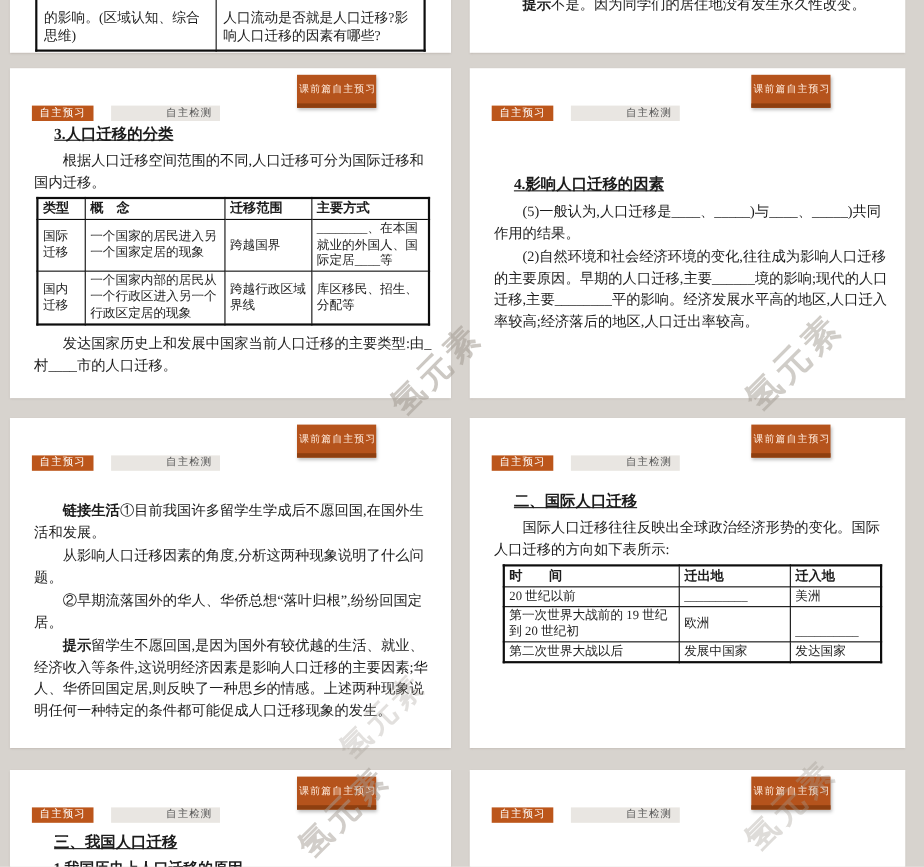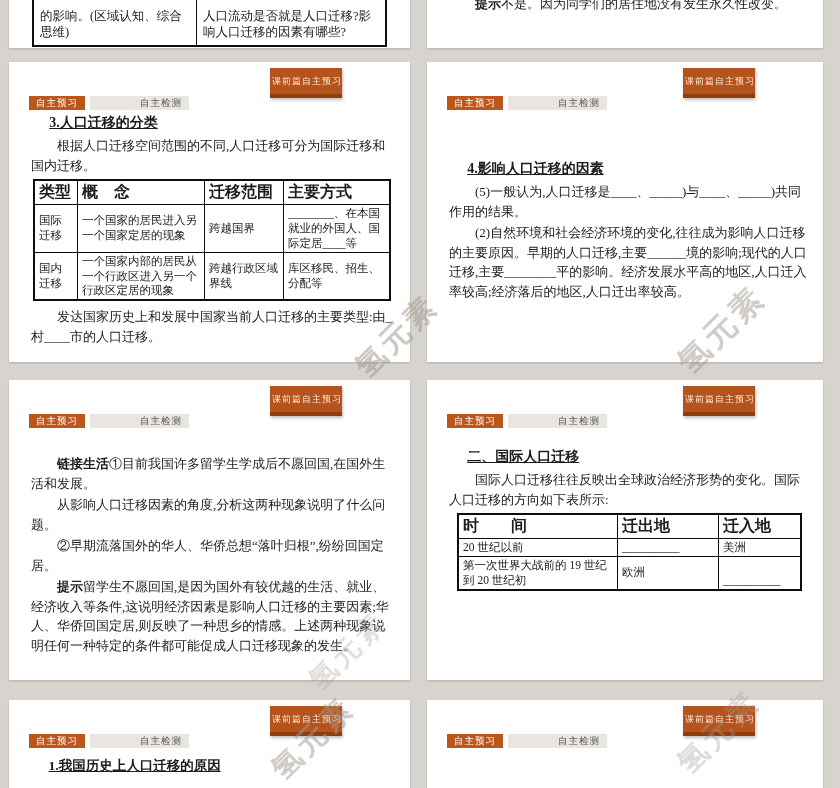--- a/index.html
+++ b/index.html
@@ -24,39 +24,39 @@
   .ribbon{
     position:absolute;top:6px;right:68px;width:72px;height:26px;
     background:#b5531c;border-bottom:4px solid #8e3f10;
     box-shadow:1px 2px 3px rgba(0,0,0,.25);
     color:#ffe9da;font-family:"Liberation Sans",sans-serif;
     font-size:9px;display:flex;align-items:center;justify-content:flex-end;
     letter-spacing:1px;
   }
   
   .tabs{
-    position:absolute;top:34px;left:20px;display:flex;gap:5px;
+    position:absolute;top:34px;left:20px;display:flex;gap:16px;
     font-family:"Liberation Sans",sans-serif;font-size:9.5px;
   }
   .tab{height:14px;line-height:14px;width:56px;text-align:center;letter-spacing:1px;}
   .tab-active{background:#bc561b;color:#fff;}
   .tab-inactive{background:#e9e6e2;color:#555;padding-left:43px;}
 
   .content{position:absolute;left:0;right:0;padding:0 16px 0 22px;}
   .content p{margin:0 0 2px 0;font-size:13px;line-height:1.5;text-indent:2em;}
   .content .h{font-size:14px;font-weight:bold;text-indent:1.3em;margin:0 0 3px 0;text-decoration:underline;}
   .lede{font-weight:bold;}
 
   table{border-collapse:collapse;background:#fff;}
   .sheet{border:2px solid #0d0d0d;}
   .sheet th,.sheet td{
     border:1px solid #0d0d0d;font-size:11.5px;line-height:1.3;
     padding:1px 4px;text-align:left;vertical-align:middle;font-weight:normal;
   }
-  .sheet th{font-weight:bold;font-size:16px;}
+  .sheet th{font-weight:bold;font-size:12px;}
 
   
   .t-crop{position:absolute;left:23px;top:176px;width:355px;}
   .t-crop td{vertical-align:bottom;height:112px;padding:2px 6px 5px;font-size:12.5px;}
 
   .wm{
     position:absolute;transform:rotate(-45deg);
     font-family:"Liberation Sans",sans-serif;font-weight:bold;
     color:#a39c93;letter-spacing:4px;pointer-events:none;white-space:nowrap;
   }
@@ -172,34 +172,40 @@
         <tr>
           <td>20 世纪以前</td>
           <td>__________</td>
           <td>美洲</td>
         </tr>
         <tr>
           <td>第一次世界大战前的 19 世纪到 20 世纪初</td>
           <td>欧洲</td>
           <td style="vertical-align:bottom">__________</td>
         </tr>
+        <tr>
+          <td>第二次世界大战以后</td>
+          <td>发展中国家</td>
+          <td>发达国家</td>
+        </tr>
       </tbody>
         </table>
     </div>
   </div>
 
   <div class="slide col-l r4">
     <div class="ribbon">
       <span>课前篇自主预习</span>
     </div>
     <div class="tabs">
       <span class="tab tab-active">自主预习</span>
       <span class="tab tab-inactive">自主检测</span>
     </div>
     <div class="content" style="top:56px">
+      <p class="h">三、我国人口迁移</p>
       <p class="h" style="font-size:13.5px">1.我国历史上人口迁移的原因</p>
     </div>
   </div>
 
   <div class="slide col-r r4">
     <div class="ribbon">
       <span>课前篇自主预习</span>
     </div>
     <div class="tabs">
       <span class="tab tab-active">自主预习</span>

